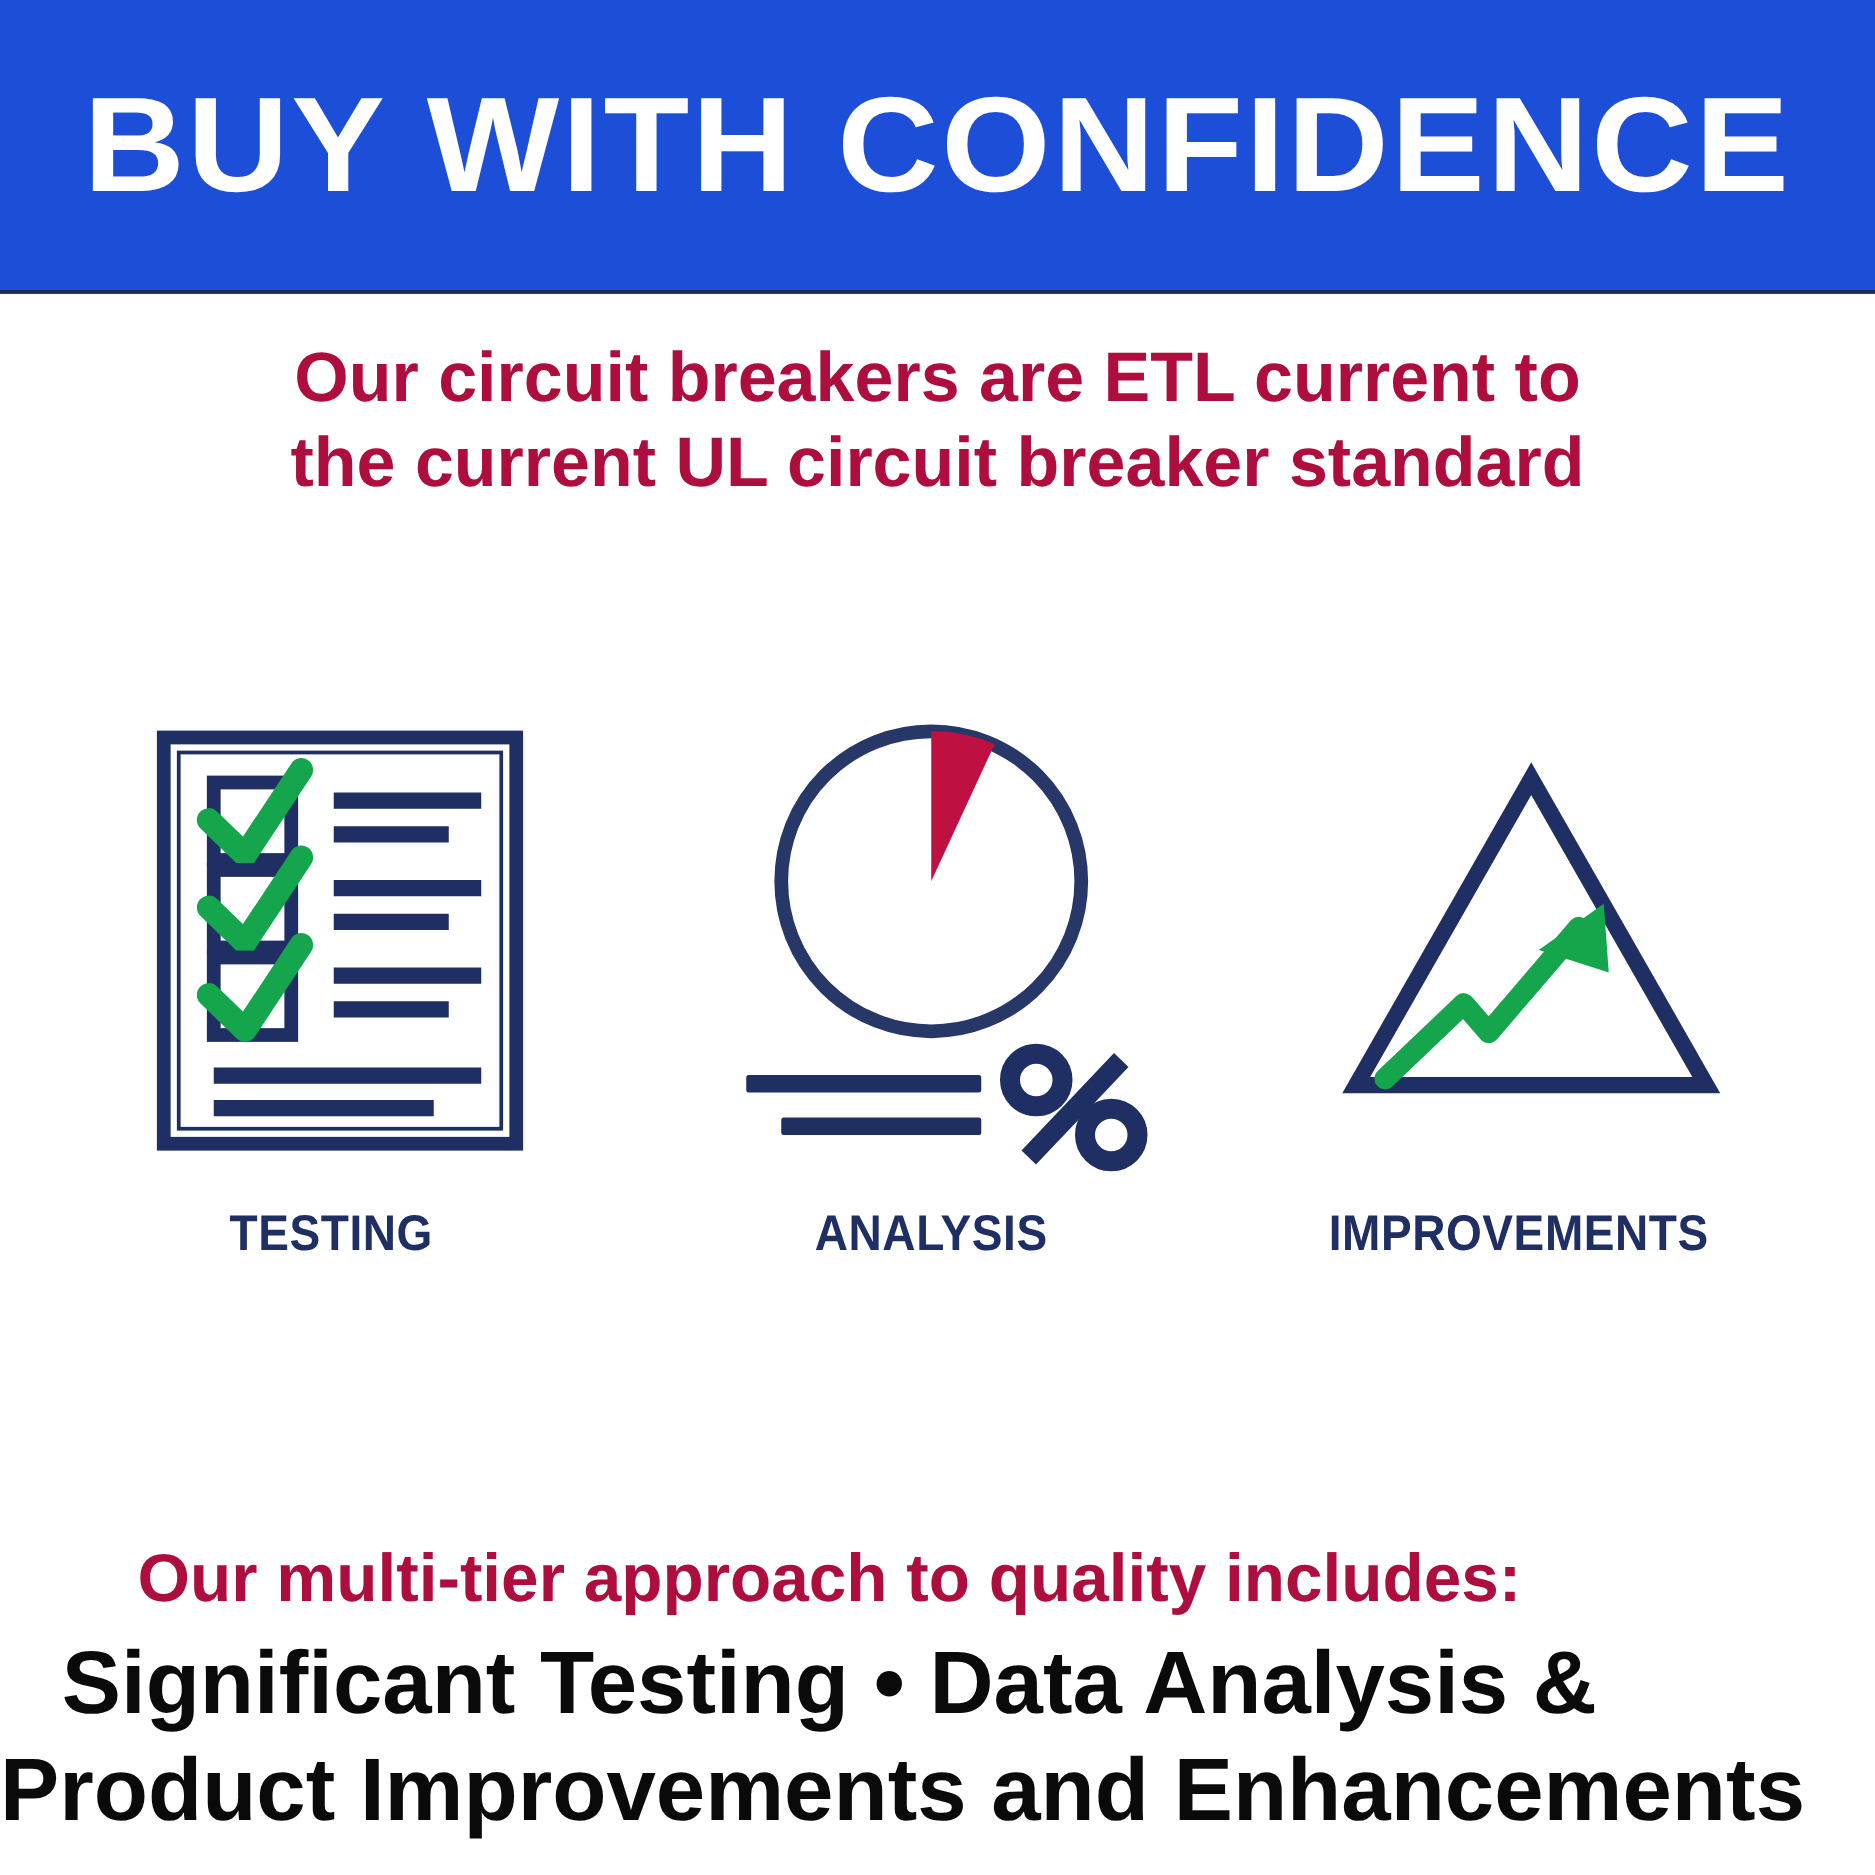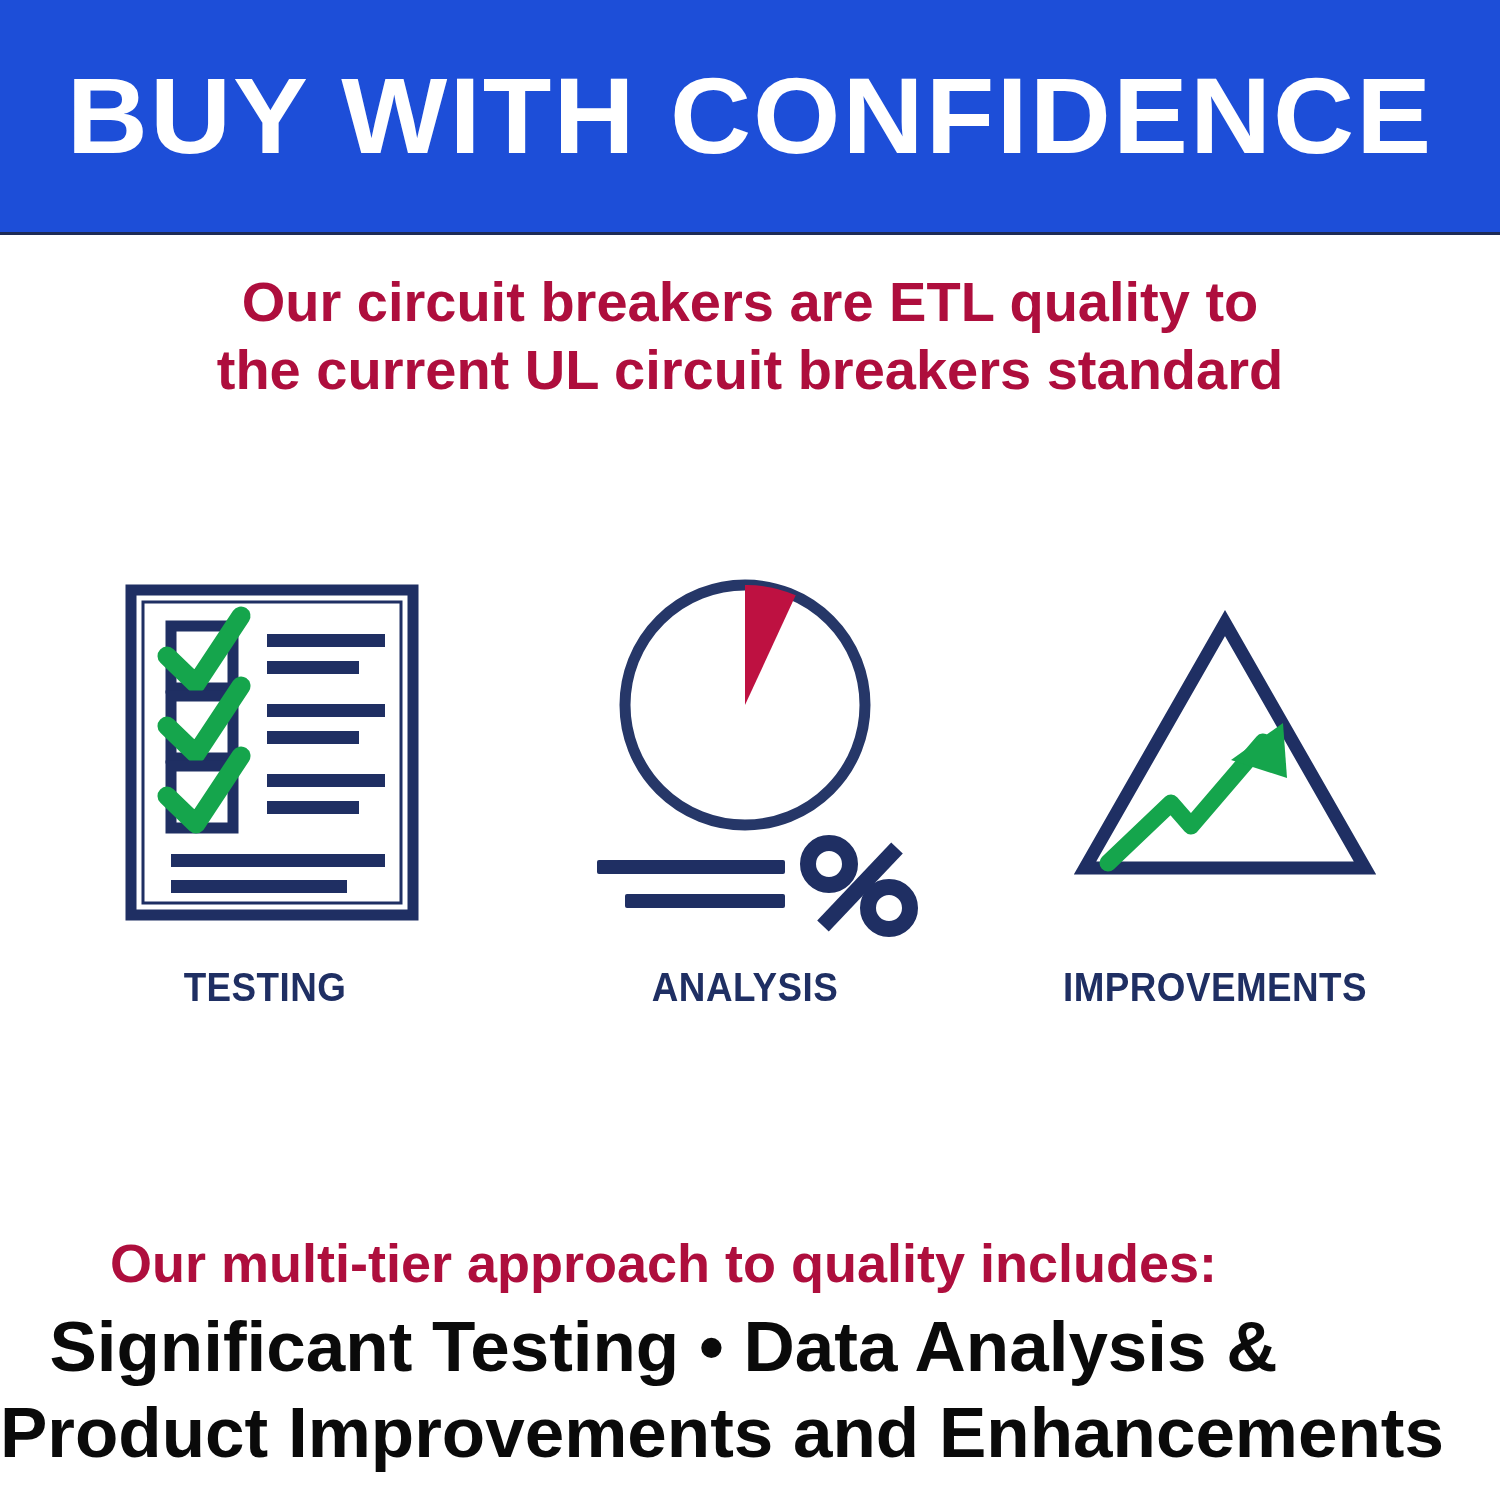--- a/index.html
+++ b/index.html
@@ -129,25 +129,25 @@
 <body>
 
 <div id="banner">
   <div id="banner-title">BUY WITH CONFIDENCE</div>
 </div>
 
 <div id="subtitle">
   <span class="line">
     <span class="lite">Our circuit breakers are </span>
     <span class="strong">ETL</span>
-    <span class="lite"> quality to</span>
+    <span class="lite"> current to</span>
   </span>
   <span class="line">
     <span class="lite">the current </span>
-    <span class="strong">UL circuit breakers standard</span>
+    <span class="strong">UL circuit breaker standard</span>
   </span>
 </div>
 
 <div id="icons">
 
   <div class="icon-cell" id="cell-testing">
     <svg class="icon-art" viewBox="0 0 420 390">
 
       <rect x="76" y="30" width="282" height="325" fill="#ffffff" stroke="#1F2F63" stroke-width="11"></rect>
       <rect x="88" y="42" width="258" height="301" fill="none" stroke="#1F2F63" stroke-width="3"></rect>

